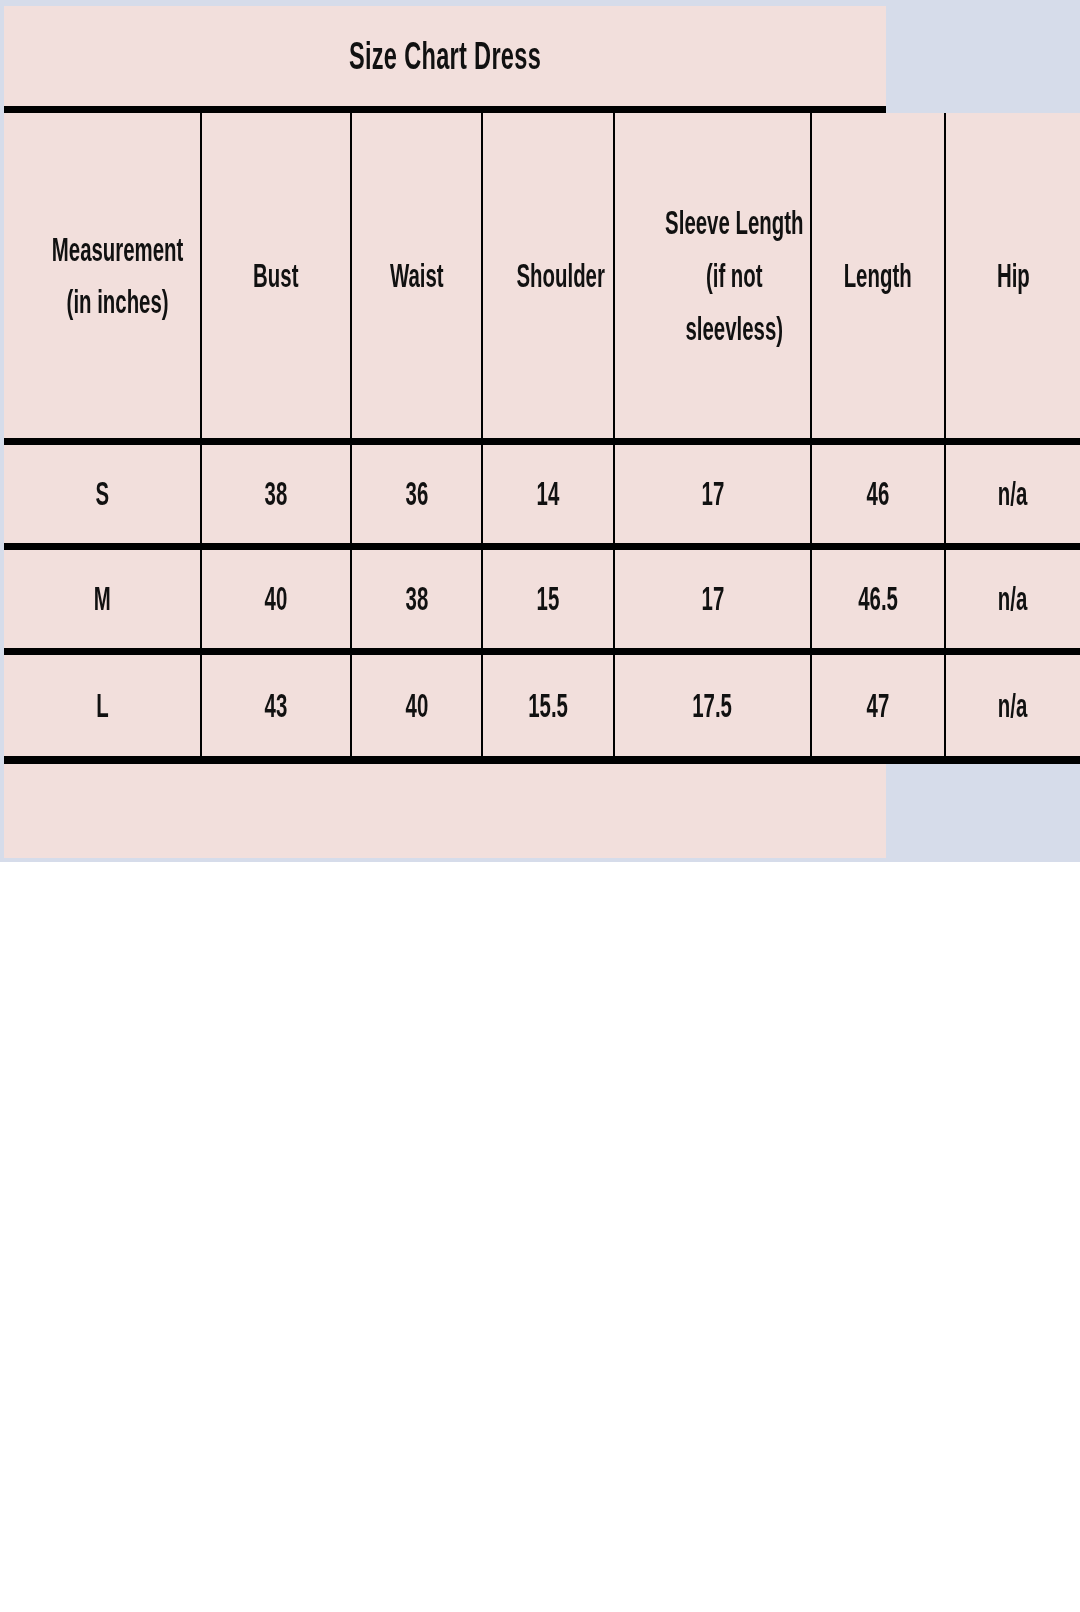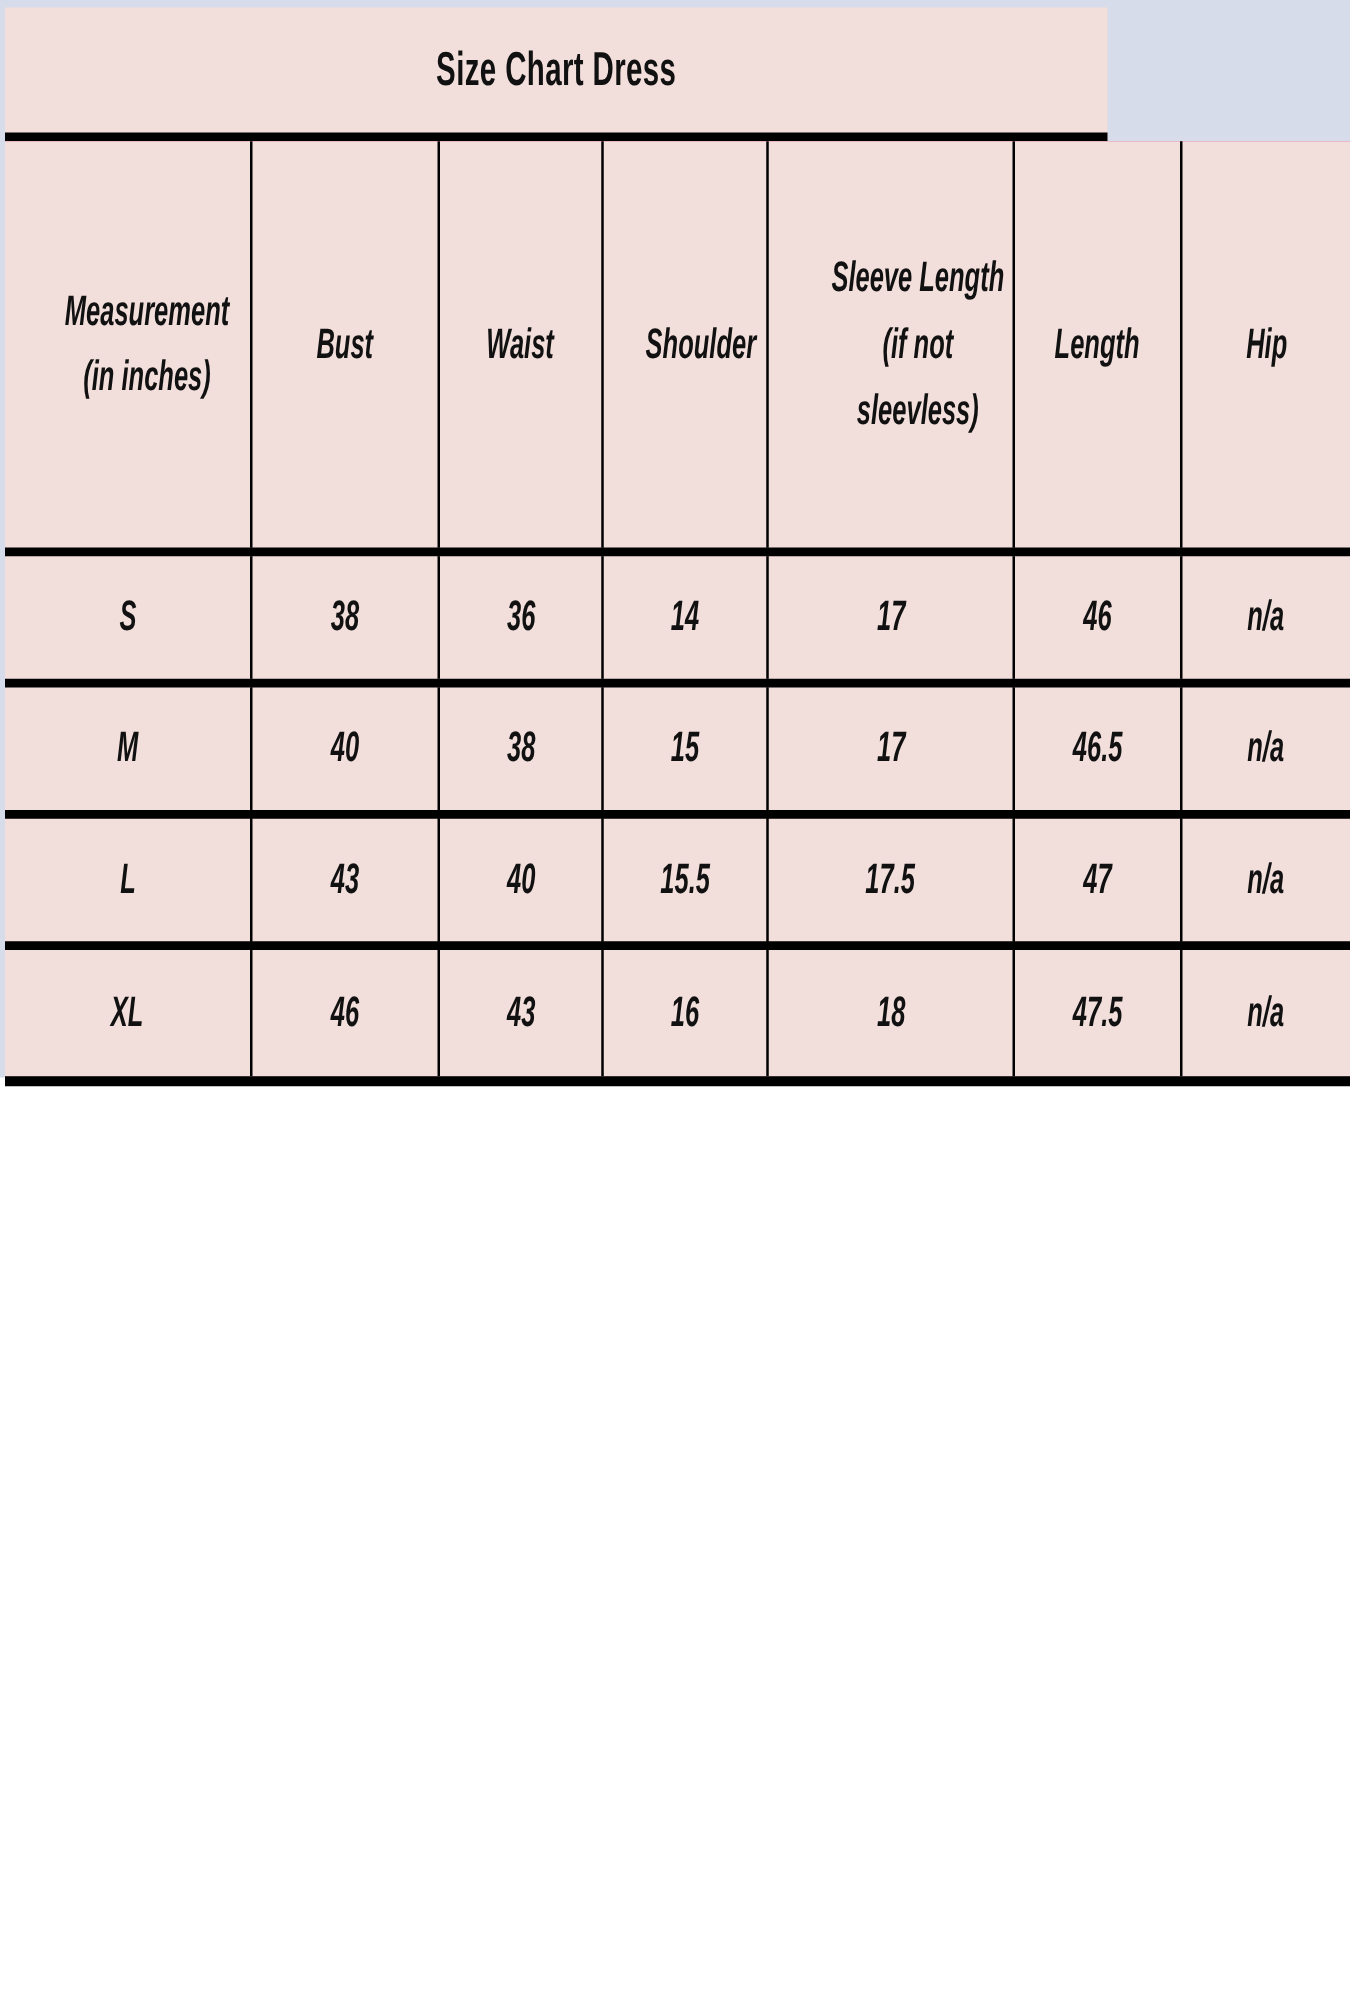--- a/index.html
+++ b/index.html
@@ -54,22 +54,21 @@
     height: 7px;
     background: #000000;
     margin: 0;
   }
 
   
   table.size-chart {
     border-collapse: collapse;
     width: 1076px;
     table-layout: fixed;
-    background: #be185d;
-    font-style: italic;
+    background: #404040;
   }
 
   table.size-chart col.c-measure  { width: 197px; }
   table.size-chart col.c-bust     { width: 150px; }
   table.size-chart col.c-waist    { width: 131px; }
   table.size-chart col.c-shoulder { width: 132px; }
   table.size-chart col.c-sleeve   { width: 197px; }
   table.size-chart col.c-length   { width: 134px; }
   table.size-chart col.c-hip      { width: 135px; }
 
@@ -206,27 +205,18 @@
       <tr class="data-row">
         <td><span class="cond">L</span></td>
         <td><span class="cond">43</span></td>
         <td><span class="cond">40</span></td>
         <td><span class="cond">15.5</span></td>
         <td><span class="cond">17.5</span></td>
         <td><span class="cond">47</span></td>
         <td><span class="cond">n/a</span></td>
       </tr>
 
-      <tr class="data-row last-row">
-        <td><span class="cond">XL</span></td>
-        <td><span class="cond">46</span></td>
-        <td><span class="cond">43</span></td>
-        <td><span class="cond">16</span></td>
-        <td><span class="cond">18</span></td>
-        <td><span class="cond">47.5</span></td>
-        <td><span class="cond">n/a</span></td>
-      </tr>
     </tbody>
   </table>
 
   <div class="bottom-rule"></div>
 
 </div>
 
 </body></html>

